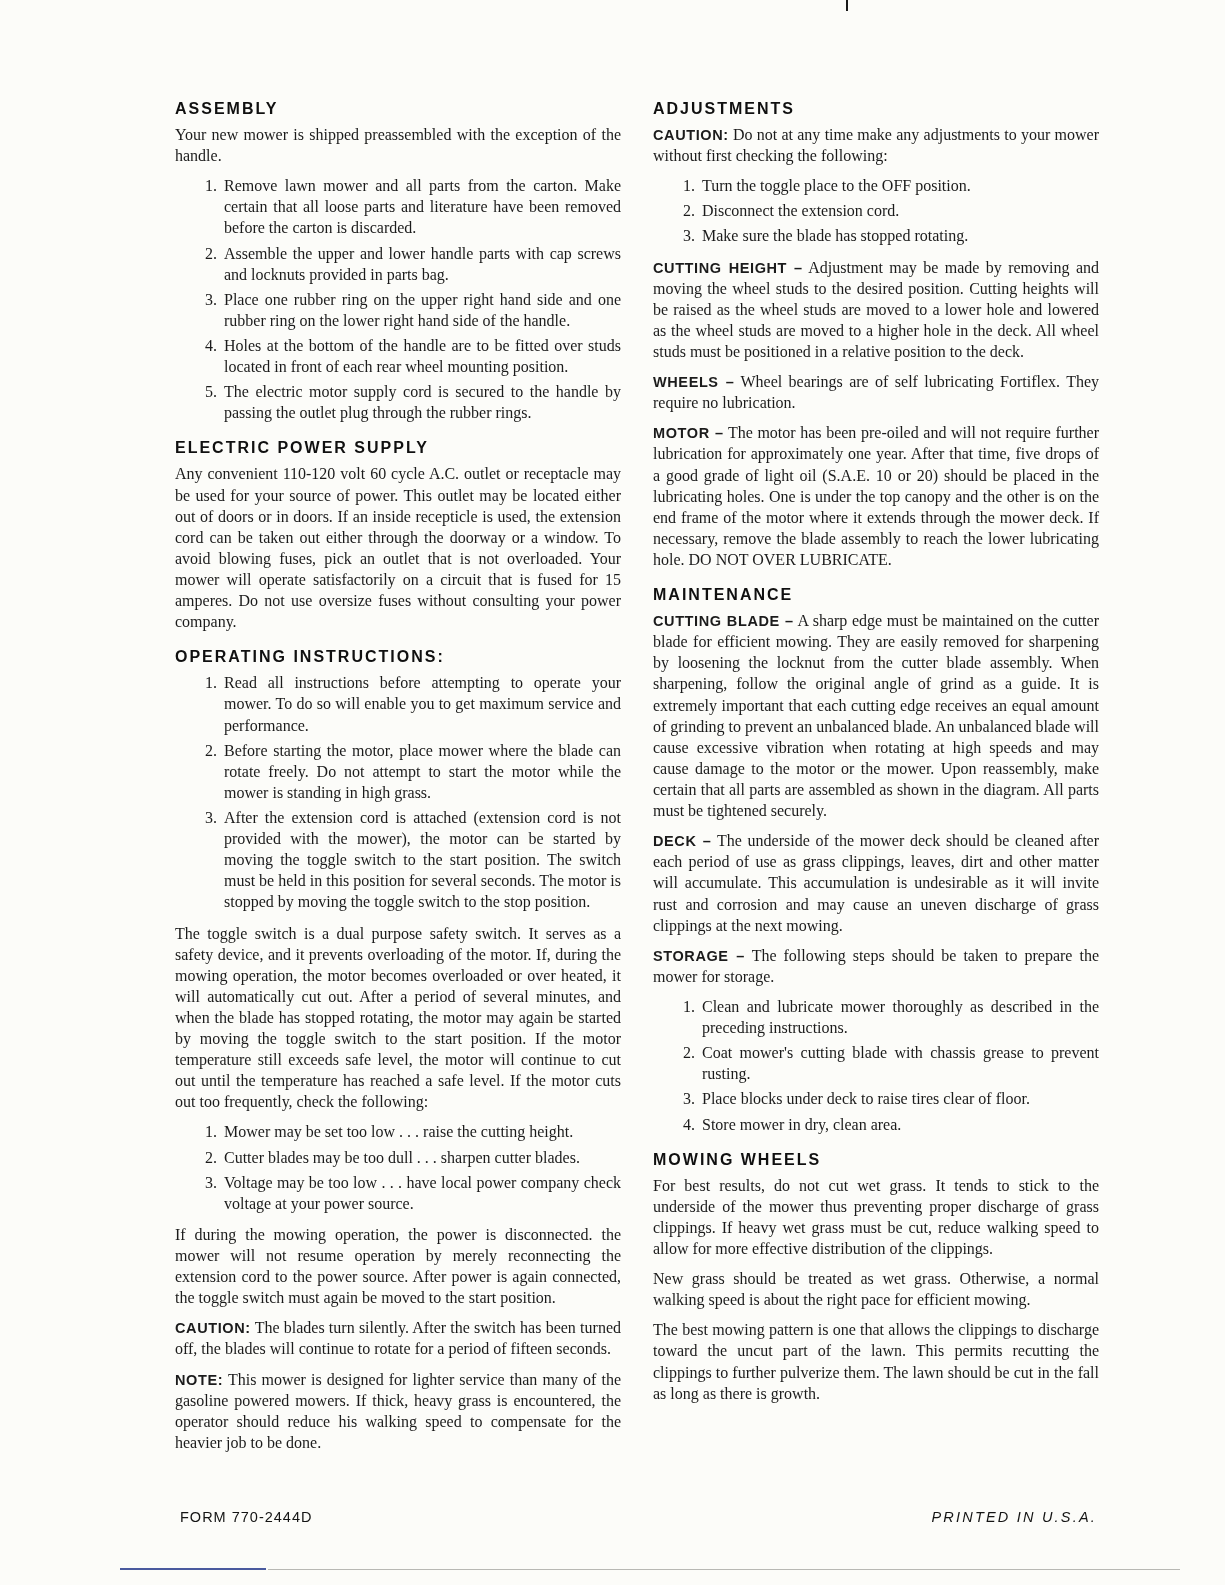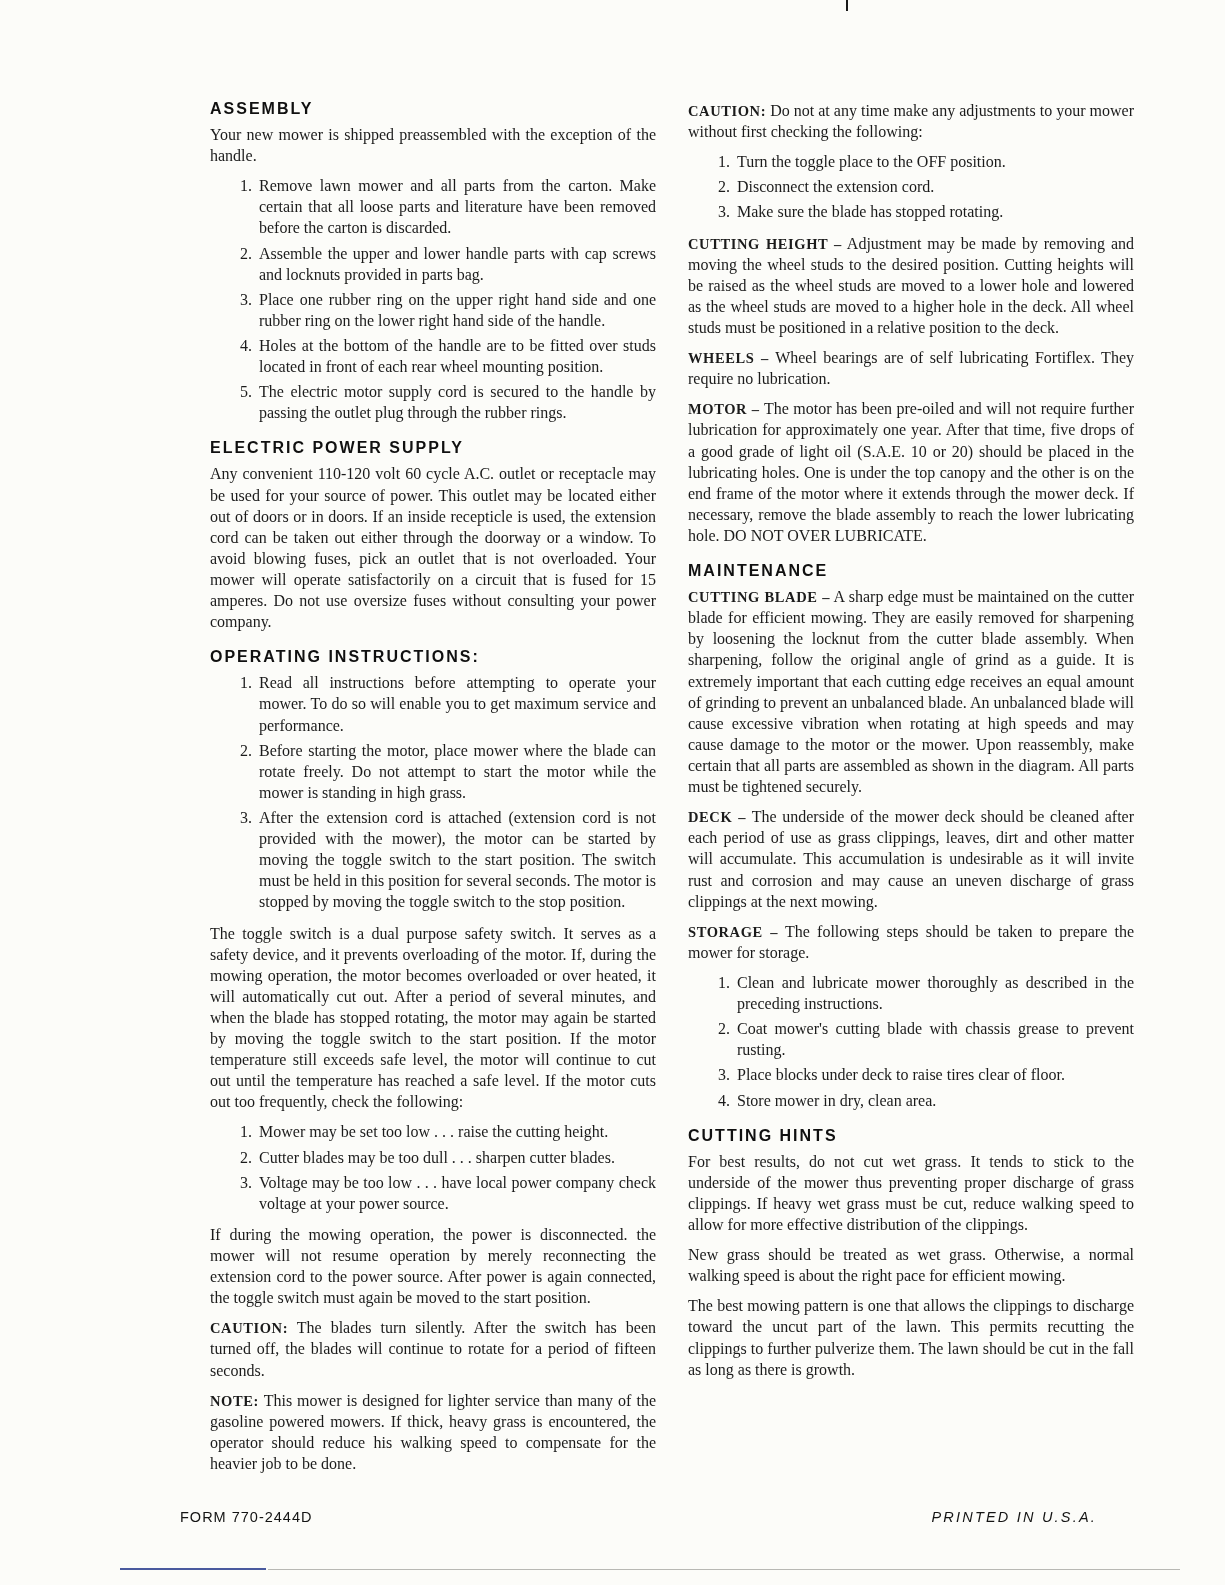--- a/index.html
+++ b/index.html
@@ -18,40 +18,39 @@
     left: 846px; top: 0;
     width: 2px; height: 11px;
     background: #1a1a1a;
   }
   .content {
     position: absolute;
     top: 100px; left: 175px;
     width: 925px;
     display: flex;
     gap: 32px;
-    margin-left: 35px;
   }
   .col { width: 446px; }
   .section-heading {
     font-family: "Liberation Sans", sans-serif;
     font-weight: bold;
     font-size: 16px;
     letter-spacing: 2px;
     color: #101010;
     margin: 16px 0 6px 0;
   }
   .section:first-child .section-heading { margin-top: 0; }
   .para {
     font-size: 16px;
     line-height: 1.32;
     text-align: justify;
     margin: 0 0 9px 0;
   }
   .lead {
-    font-family: Liberation Serif, serif;
+    font-family: Liberation Sans, sans-serif;
     font-weight: bold;
     font-size: 14.5px;
     letter-spacing: 0.6px;
   }
   ol.num {
     margin: 2px 0 10px 0;
     padding-left: 46px;
     list-style: decimal outside;
   }
   ol.num li {
@@ -130,20 +129,21 @@
         <p class="para">If during the mowing operation, the power is disconnected. the mower will not resume operation by merely reconnecting the extension cord to the power source. After power is again connected, the toggle switch must again be moved to the start position.</p>
         <p class="para"><span class="lead">CAUTION:</span> <span>The blades turn silently. After the switch has been turned off, the blades will continue to rotate for a period of fifteen seconds.</span></p>
         <p class="para"><span class="lead">NOTE:</span> <span>This mower is designed for lighter service than many of the gasoline powered mowers. If thick, heavy grass is encountered, the operator should reduce his walking speed to compensate for the heavier job to be done.</span></p>
       </div>
 
     </div>
 
     <div class="col">
 
       <div class="section">
+        <h2 class="section-heading">ADJUSTMENTS</h2>
         <p class="para"><span class="lead">CAUTION:</span> <span>Do not at any time make any adjustments to your mower without first checking the following:</span></p>
         <ol class="num">
           <li>Turn the toggle place to the OFF position.</li>
           <li>Disconnect the extension cord.</li>
           <li>Make sure the blade has stopped rotating.</li>
         </ol>
         <p class="para"><span class="lead">CUTTING HEIGHT –</span> <span>Adjustment may be made by removing and moving the wheel studs to the desired position. Cutting heights will be raised as the wheel studs are moved to a lower hole and lowered as the wheel studs are moved to a higher hole in the deck. All wheel studs must be positioned in a relative position to the deck.</span></p>
       </div>
 
       <div class="section">
@@ -158,21 +158,21 @@
         <p class="para"><span class="lead">STORAGE –</span> <span>The following steps should be taken to prepare the mower for storage.</span></p>
         <ol class="num">
           <li>Clean and lubricate mower thoroughly as described in the preceding instructions.</li>
           <li>Coat mower's cutting blade with chassis grease to prevent rusting.</li>
           <li>Place blocks under deck to raise tires clear of floor.</li>
           <li>Store mower in dry, clean area.</li>
         </ol>
       </div>
 
       <div class="section">
-        <h2 class="section-heading">CUTTING HINTS</h2>
+        <h2 class="section-heading">MOWING WHEELS</h2>
         <p class="para">For best results, do not cut wet grass. It tends to stick to the underside of the mower thus preventing proper discharge of grass clippings. If heavy wet grass must be cut, reduce walking speed to allow for more effective distribution of the clippings.</p>
         <p class="para">New grass should be treated as wet grass. Otherwise, a normal walking speed is about the right pace for efficient mowing.</p>
         <p class="para">The best mowing pattern is one that allows the clippings to discharge toward the uncut part of the lawn. This permits recutting the clippings to further pulverize them. The lawn should be cut in the fall as long as there is growth.</p>
       </div>
 
     </div>
   </div>
 
   <div class="footer">
     <span class="form-no">FORM 770-2444D</span>

